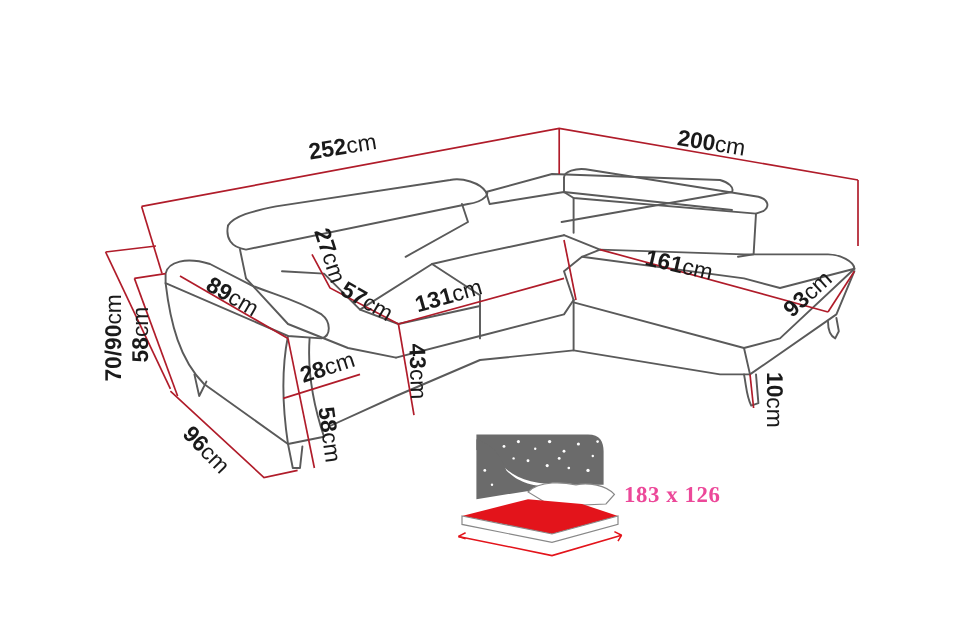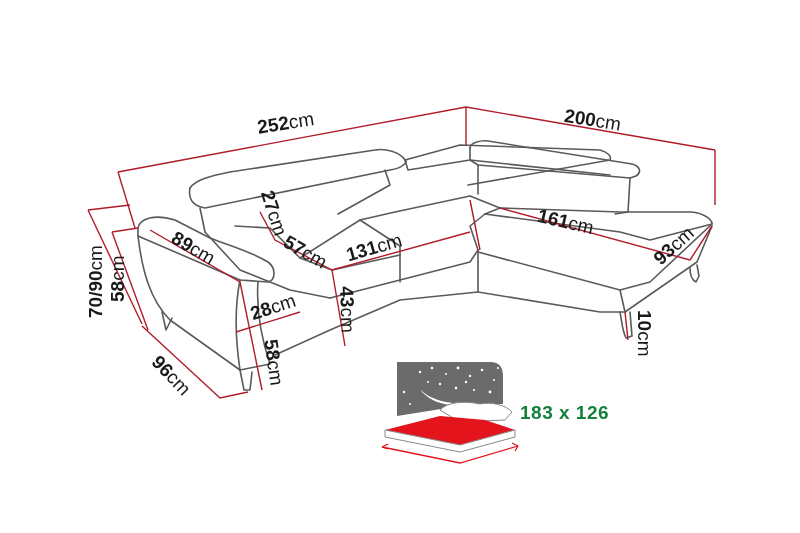--- a/index.html
+++ b/index.html
@@ -1,21 +1,21 @@
 <!DOCTYPE html>
 <html><head>
 <meta charset="utf-8">
 <style>
   html,body{margin:0;padding:0;background:#ffffff;}
   body{width:800px;height:533px;overflow:hidden;position:relative;font-family:"Liberation Sans",sans-serif;}
   #stage{position:absolute;left:0;top:0;width:800px;height:533px;}
   .lbl{position:absolute;white-space:nowrap;color:#1a1a1a;font-family:"Liberation Sans",sans-serif;font-size:19px;line-height:1;transform-origin:left top;}
   .lbl b{font-weight:700;}
   .lbl span.u{font-weight:400;}
-  .bedtxt{position:absolute;left:520px;top:402px;font-size:19px;font-weight:700;color:#15803d;font-family:Liberation Sans, sans-serif;letter-spacing:0.5px;text-align:right;}
+  .bedtxt{position:absolute;left:520px;top:402px;font-size:19px;font-weight:700;color:#ec4899;font-family:Liberation Serif, serif;letter-spacing:0.5px;text-align:right;}
 </style>
 </head>
 <body>
 
 <div id="stage">
   <svg width="800" height="533" viewBox="0 0 800 533" xmlns="http://www.w3.org/2000/svg">
     <g fill="none" stroke="#5a5a5a" stroke-width="1.6" stroke-linejoin="round" stroke-linecap="round">
 
       <path d="M190 188 C195 180 210 176 230 172 L375 150 C385 148 400 152 405 160 L460 145 L600 150 C607 152 612 156 610 160 L468 185"></path>
       <path d="M190 188 C188 198 192 206 205 208 L390 170 C405 168 408 160 405 160"></path>

